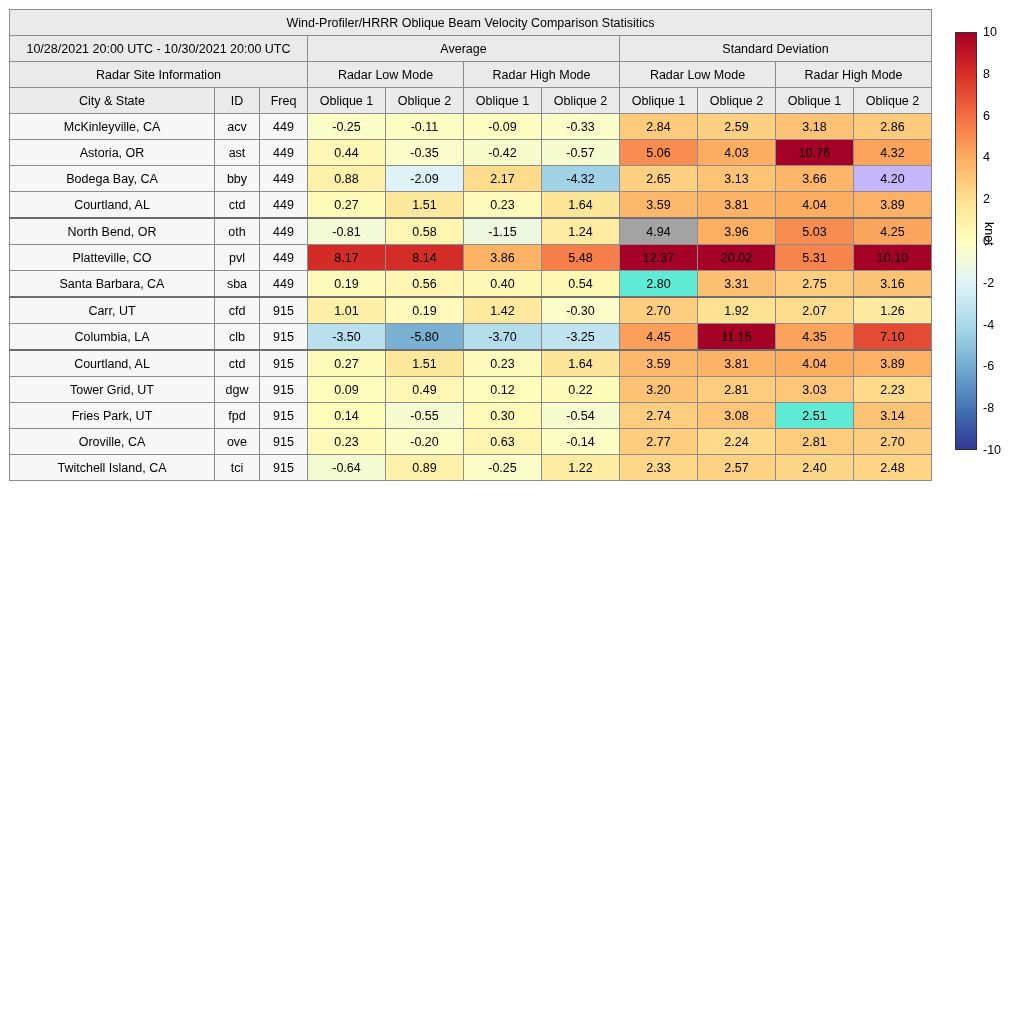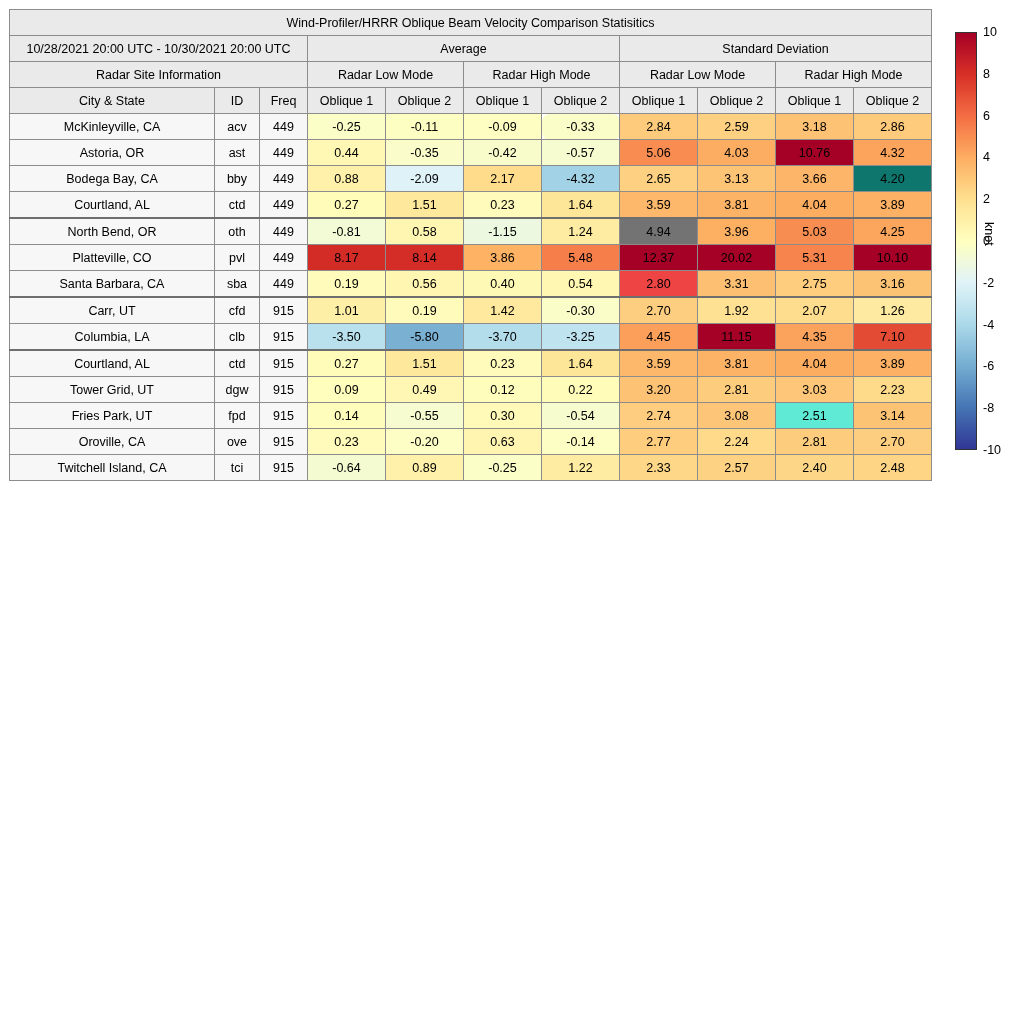--- a/index.html
+++ b/index.html
@@ -209,21 +209,21 @@
             <td class="site">Bodega Bay, CA</td>
             <td class="idc">bby</td>
             <td class="freq">449</td>
             <td class="val" style="background: rgb(255, 241, 170);">0.88</td>
             <td class="val" style="background: rgb(222, 242, 247);">-2.09</td>
             <td class="val" style="background: rgb(254, 220, 140);">2.17</td>
             <td class="val" style="background: rgb(162, 210, 229);">-4.32</td>
             <td class="val" style="background: rgb(254, 208, 129);">2.65</td>
             <td class="val" style="background: rgb(253, 196, 117);">3.13</td>
             <td class="val" style="background: rgb(253, 182, 105);">3.66</td>
-            <td class="val" style="background: #0f766e;">4.20</td>
+            <td class="val" style="background: #c4b5fd;">4.20</td>
           </tr>
           <tr>
             <td class="site">Courtland, AL</td>
             <td class="idc">ctd</td>
             <td class="freq">449</td>
             <td class="val" style="background: rgb(255, 251, 185);">0.27</td>
             <td class="val" style="background: rgb(254, 232, 156);">1.51</td>
             <td class="val" style="background: rgb(255, 251, 186);">0.23</td>
             <td class="val" style="background: rgb(254, 230, 152);">1.64</td>
             <td class="val" style="background: rgb(253, 184, 107);">3.59</td>
@@ -232,21 +232,21 @@
             <td class="val" style="background: rgb(253, 177, 100);">3.89</td>
           </tr>
           <tr class="thick-top">
             <td class="site">North Bend, OR</td>
             <td class="idc">oth</td>
             <td class="freq">449</td>
             <td class="val" style="background: rgb(242, 250, 214);">-0.81</td>
             <td class="val" style="background: rgb(255, 246, 177);">0.58</td>
             <td class="val" style="background: rgb(237, 248, 224);">-1.15</td>
             <td class="val" style="background: rgb(254, 236, 162);">1.24</td>
-            <td class="val" style="background: #737373;">4.94</td>
+            <td class="val" style="background: #a3a3a3;">4.94</td>
             <td class="val" style="background: rgb(253, 175, 98);">3.96</td>
             <td class="val" style="background: rgb(248, 141, 82);">5.03</td>
             <td class="val" style="background: rgb(252, 166, 93);">4.25</td>
           </tr>
           <tr>
             <td class="site">Platteville, CO</td>
             <td class="idc">pvl</td>
             <td class="freq">449</td>
             <td class="val" style="background: rgb(211, 44, 39);">8.17</td>
             <td class="val" style="background: rgb(212, 45, 39);">8.14</td>
@@ -258,21 +258,21 @@
             <td class="val" style="background: rgb(165, 0, 38);">10.10</td>
           </tr>
           <tr>
             <td class="site">Santa Barbara, CA</td>
             <td class="idc">sba</td>
             <td class="freq">449</td>
             <td class="val" style="background: rgb(255, 252, 187);">0.19</td>
             <td class="val" style="background: rgb(255, 246, 178);">0.56</td>
             <td class="val" style="background: rgb(255, 249, 182);">0.40</td>
             <td class="val" style="background: rgb(255, 247, 178);">0.54</td>
-            <td class="val" style="background: #ef4444;">2.80</td>
+            <td class="val" style="background: #5eead4;">2.80</td>
             <td class="val" style="background: rgb(253, 191, 113);">3.31</td>
             <td class="val" style="background: rgb(254, 205, 126);">2.75</td>
             <td class="val" style="background: rgb(253, 195, 117);">3.16</td>
           </tr>
           <tr class="thick-top">
             <td class="site">Carr, UT</td>
             <td class="idc">cfd</td>
             <td class="freq">915</td>
             <td class="val" style="background: rgb(254, 239, 167);">1.01</td>
             <td class="val" style="background: rgb(255, 252, 187);">0.19</td>

